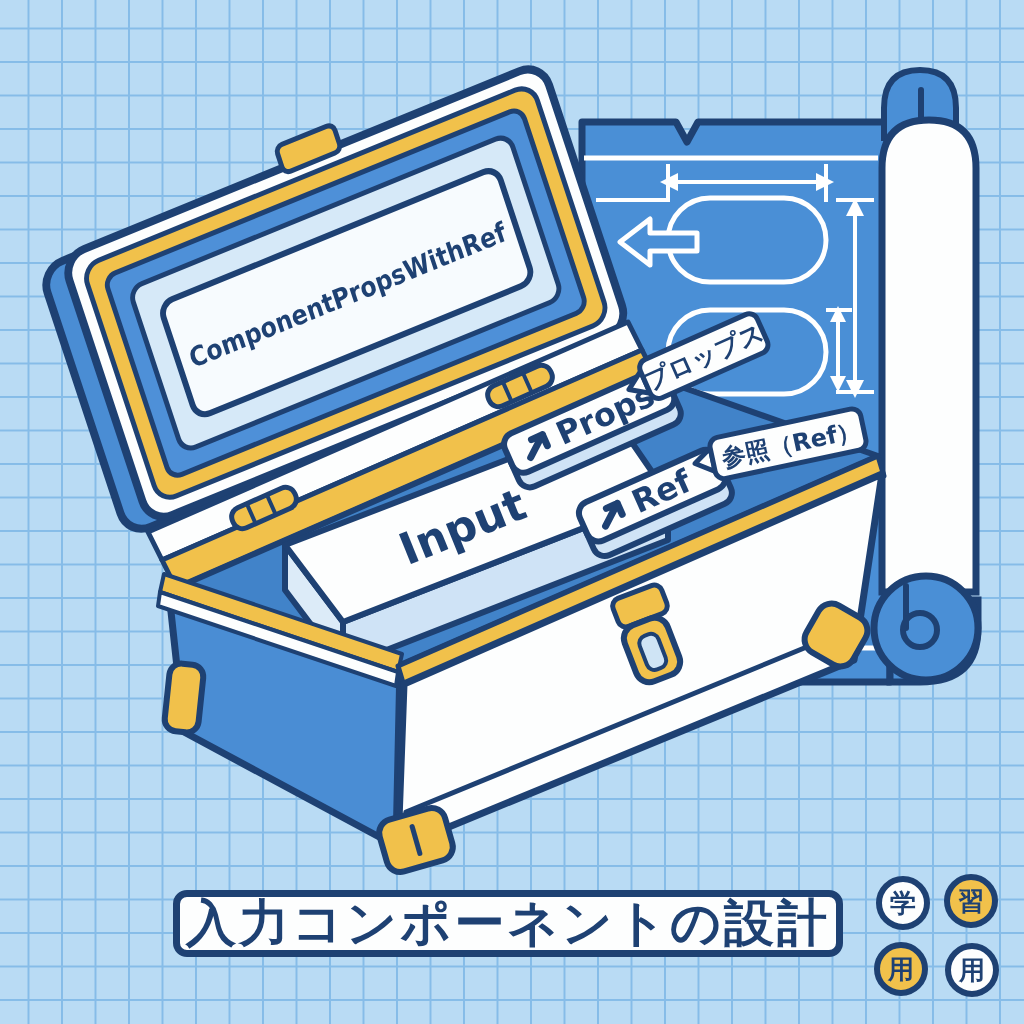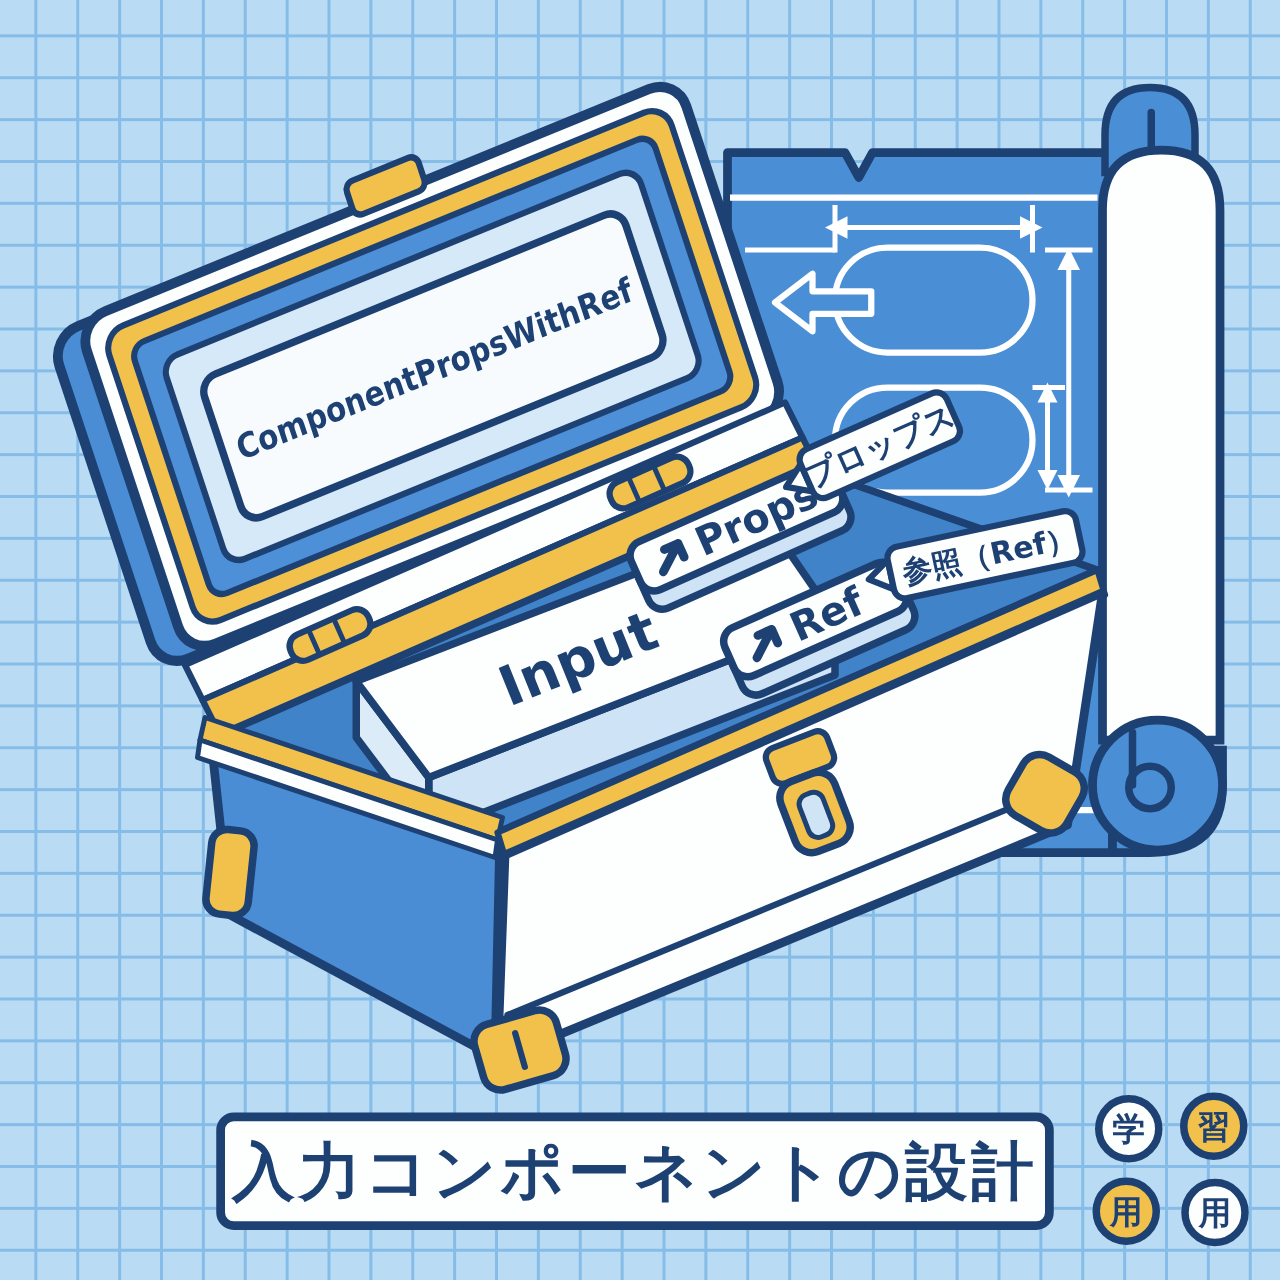--- a/index.html
+++ b/index.html
@@ -3,21 +3,21 @@
 <meta charset="utf-8">
 <style>
   html,body{margin:0;padding:0;background:#b9dbf4;}
   #stage{position:relative;width:1024px;height:1024px;overflow:hidden;
     font-family:"DejaVu Sans","Liberation Sans",sans-serif;}
   #grid{position:absolute;inset:0;background-color:#b9dbf4;
     background-image:linear-gradient(#86bce8 2px,transparent 2px),
                      linear-gradient(90deg,#86bce8 2px,transparent 2px);
     background-size:33.5px 33.5px;background-position:-6px -6px;}
   svg{position:absolute;left:0;top:0;}
-  #title-banner{position:absolute;left:173px;top:890px;width:670px;height:94px;
+  #title-banner{position:absolute;left:173px;top:890px;width:670px;height:67px;
     box-sizing:border-box;background:#fdfefe;border:7px solid #1e4173;border-radius:14px;
     display:flex;align-items:center;justify-content:center;}
   #title-banner span{font-size:50px;font-weight:bold;color:#1e4173;letter-spacing:3px;white-space:nowrap;}
   .badge{position:absolute;width:54px;height:54px;box-sizing:border-box;border:6px solid #1e4173;
     border-radius:50%;display:flex;align-items:center;justify-content:center;
     font-size:26px;font-weight:bold;color:#1e4173;}
   .badge-white{background:#fdfefe;}
   .badge-yellow{background:#f1c14b;}
   #badge-1{left:876px;top:876px;}
   #badge-2{left:944px;top:874px;}

